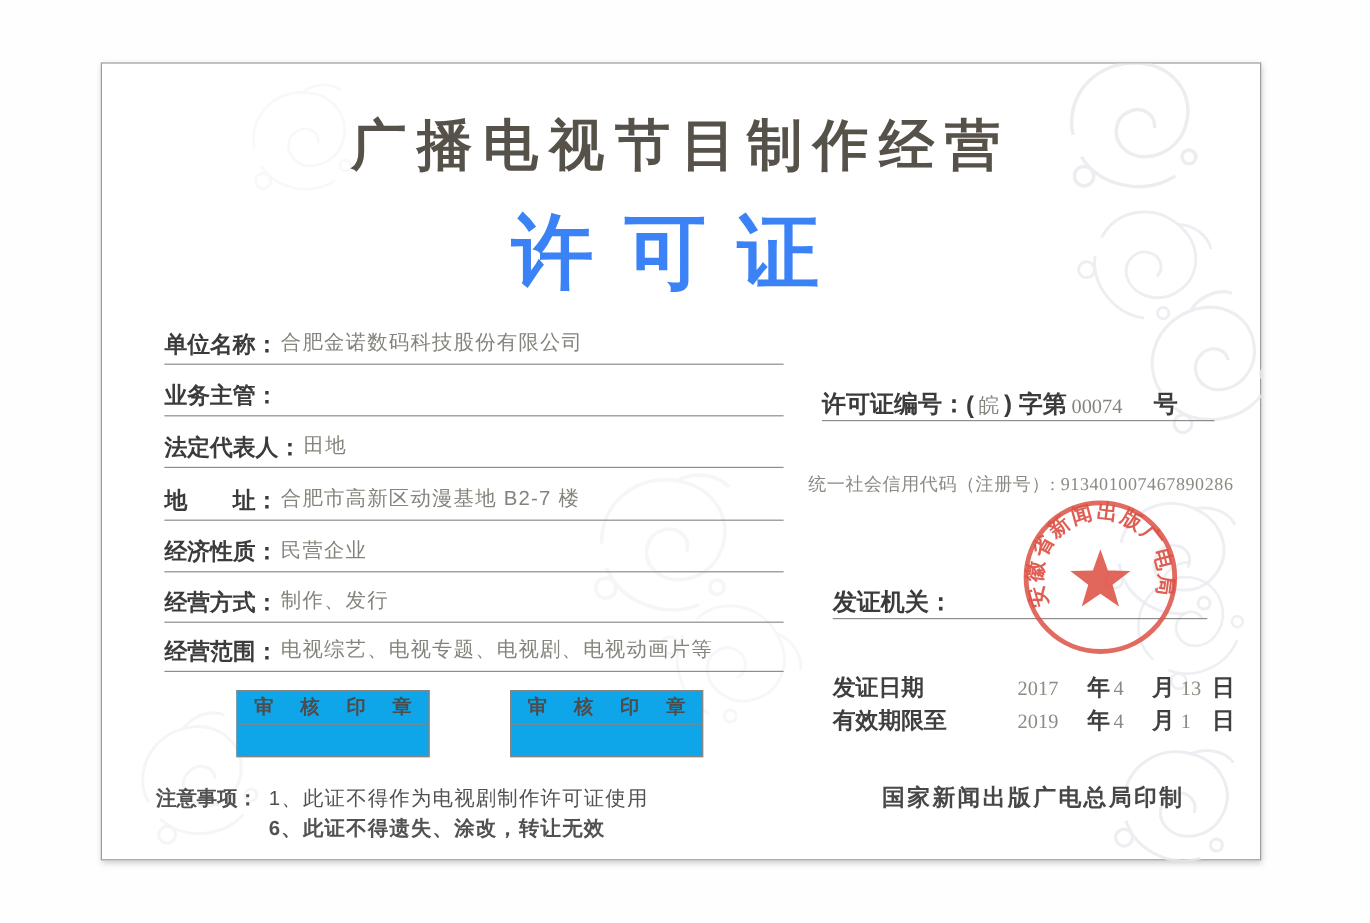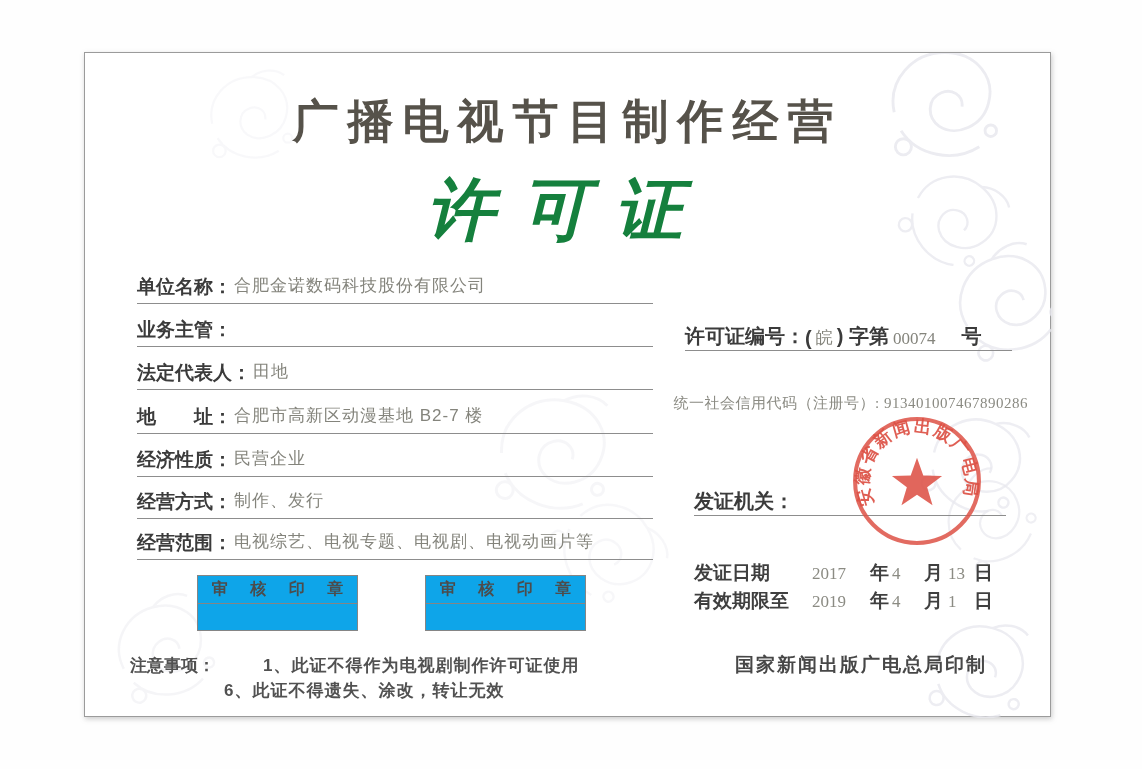--- a/index.html
+++ b/index.html
@@ -8,21 +8,21 @@
   .scan-page { position:relative; width:1142px; height:769px; background:#fefefe; }
   .paper { position:absolute; left:84px; top:52px; width:967px; height:665px;
            background:#ffffff; border:1px solid #9b9b9b;
            box-shadow:1px 2px 5px rgba(110,110,110,.35); }
   .ornaments { position:absolute; left:0; top:0; width:967px; height:665px;
                pointer-events:none; }
   
   .title1 { position:absolute; left:0; top:38px; width:100%; text-align:center;
             font-size:46px; font-weight:700; letter-spacing:9px; color:#56524a; }
   .title2 { position:absolute; left:0; top:112px; width:100%; text-align:center;
-            font-size:68px; font-weight:700; letter-spacing:26px; color:#15803d;font-style:italic; }
+            font-size:68px; font-weight:700; letter-spacing:26px; color:#3b82f6; }
   
   .field-row { position:absolute; left:52px; width:516px; height:30px;
                border-bottom:1px solid #8d8d8d; display:flex; align-items:flex-start; }
   .f-label { font-size:19px; font-weight:700; color:#3b3b3b; white-space:pre; }
   .f-value { font-family:Liberation Sans, sans-serif; font-size:17px; color:#84847c;
              margin-left:2px; padding-bottom:1px; white-space:pre; letter-spacing:1px; }
   
   .license-row { position:absolute; left:600px; top:266px; width:327px; height:32px;
                  border-bottom:1px solid #8d8d8d; display:flex; align-items:flex-end; }
   .lic-bold { font-size:20px; font-weight:700; color:#3b3b3b; white-space:pre; }
@@ -32,38 +32,38 @@
   .credit-row { position:absolute; left:563px; top:324px; font-family:"Liberation Serif", serif;
                 font-size:15px; color:#8a8a82; letter-spacing:.5px; white-space:pre; }
   .issuer-row { position:absolute; left:609px; top:433px; width:312px; height:30px;
                 border-bottom:1px solid #8d8d8d; display:flex; align-items:flex-end; }
   .issuer-row .f-label { font-size:20px; }
   .stamp { position:absolute; left:765px; top:361px; width:134px; height:134px; }
   
   .date-row { position:absolute; left:609px; height:26px; display:flex; align-items:baseline; }
   .d-label { font-size:19px; font-weight:700; color:#3f3f3f; width:118px; white-space:pre; }
   .d-num { font-family:"Liberation Serif", serif; font-size:17px; color:#8b8b83; }
-  .d-year { width:46px; margin-right:12px; }
+  .d-year { width:46px; margin-right:12px;margin-left:36px; }
   .d-unit { font-size:19px; font-weight:700; color:#3f3f3f; }
   .d-month { margin-left:3px; width:14px; }
   .d-u2 { margin-left:18px; }
   .d-day { margin-left:5px; width:22px; }
   .d-u3 { margin-left:4px; }
   
   .seal-box { position:absolute; top:522px; width:161px; height:56px;
               border:1px solid #858585; background:#0ea5e9; }
   .seal-box .head { height:28px; border-bottom:1px solid #858585; display:flex;
                     align-items:center; justify-content:center; font-size:16px;
                     font-weight:700; color:#4c4c4c; letter-spacing:9px; text-indent:9px; }
   .seal-left { left:112px; } .seal-right { left:340px; }
   
   .notes-label { position:absolute; left:45px; top:601px; font-size:17px;
                  font-weight:600; color:#515151; }
   .note-item1 { position:absolute; left:139px; top:601px; font-size:17px;
-                font-weight:700; color:#515151; letter-spacing:1px;margin-left:39px; }
+                font-weight:400; color:#515151; letter-spacing:1px; }
   .note-item2 { position:absolute; left:139px; top:626px; font-size:17px;
                 font-weight:600; color:#515151; letter-spacing:1px; }
   .printer { position:absolute; left:650px; top:599px; font-size:19px;
              font-weight:700; color:#474747; letter-spacing:2px; }
 </style>
 </head>
 <body>
 
 <div class="scan-page">
   <div class="paper">

